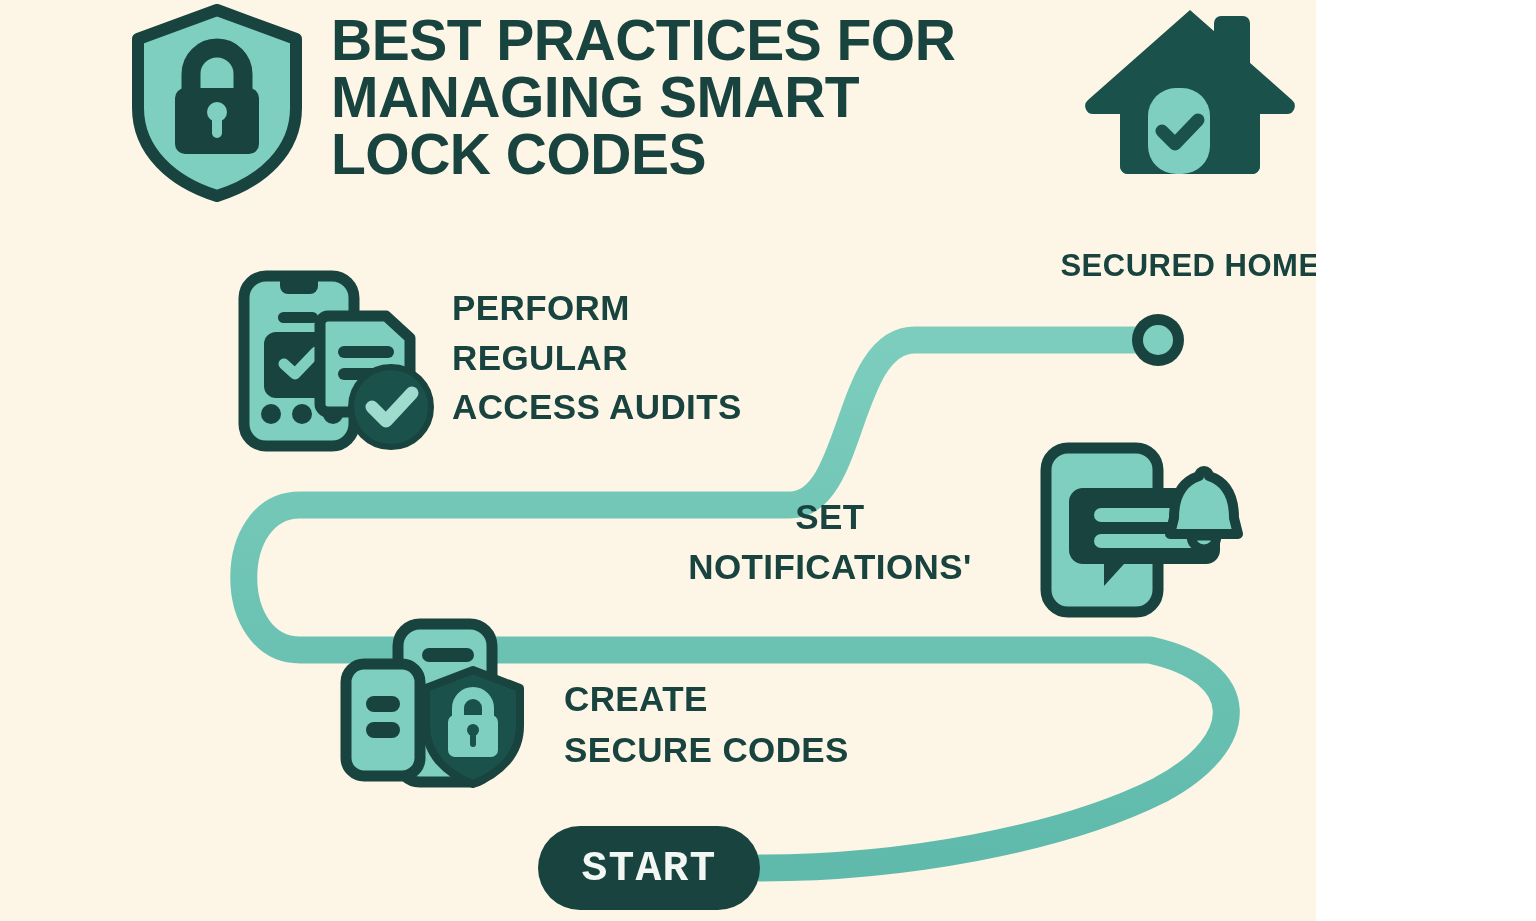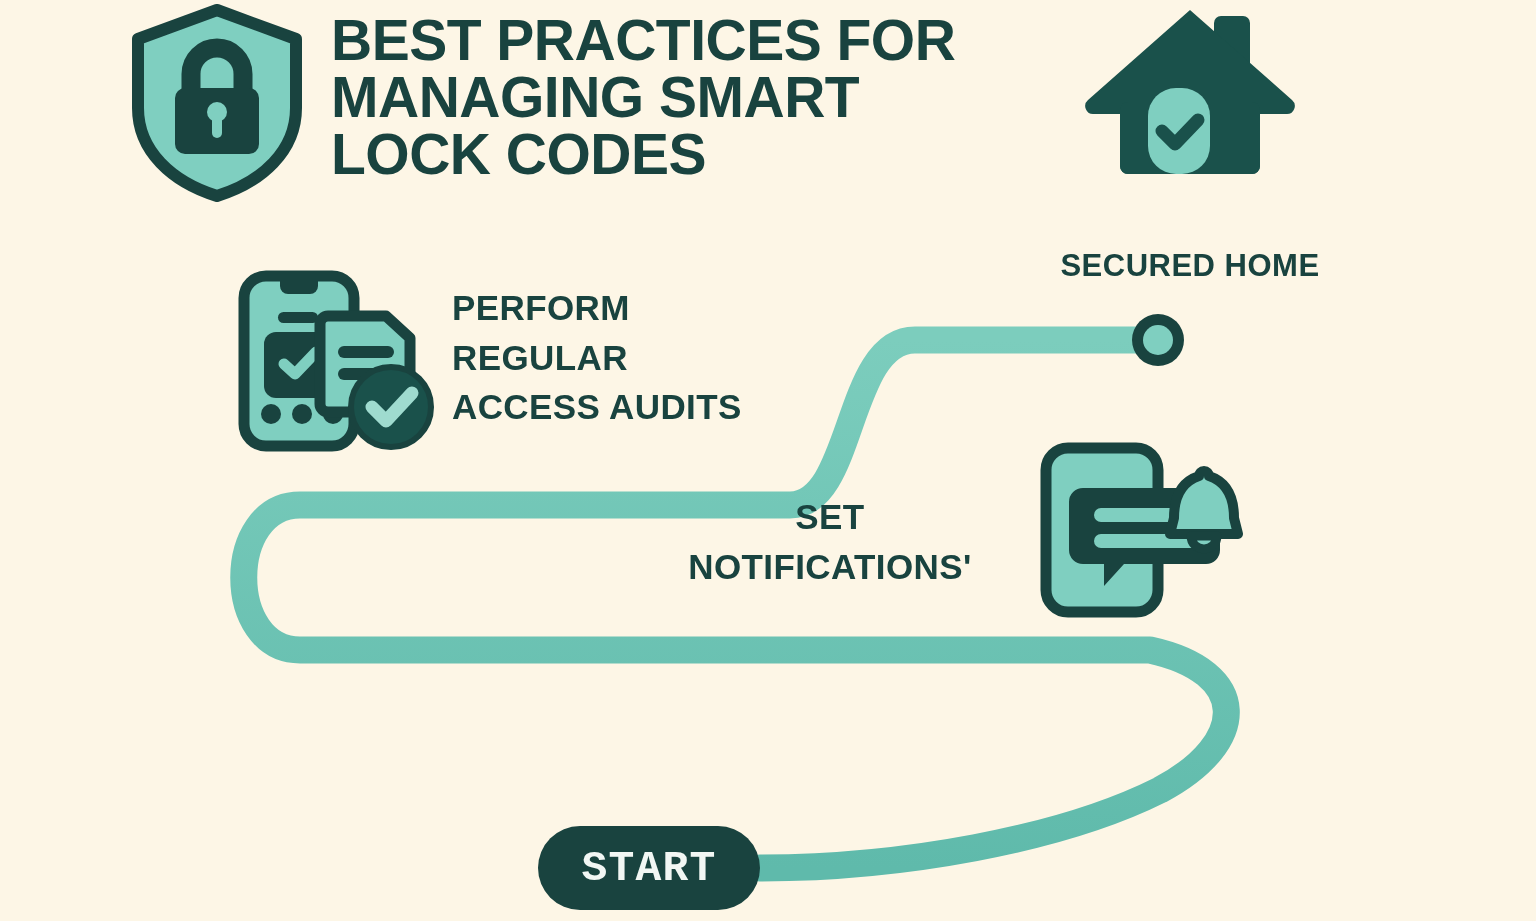--- a/index.html
+++ b/index.html
@@ -7,21 +7,21 @@
     padding: 0;
   }
   body {
     width: 1536px;
     height: 921px;
     overflow: hidden;
     font-family: "Liberation Sans", sans-serif;
   }
   #canvas {
     position: relative;
-    width: 1536px;
+    width: 1316px;
     height: 921px;
     background: #fdf6e6;
     overflow: hidden;
   }
   .layer-path {
     position: absolute;
     left: 0; top: 0;
     width: 1536px;
     height: 921px;
     z-index: 1;
@@ -237,18 +237,36 @@
         <rect x="8" y="8" width="112" height="164" rx="22" fill="#7fcfc0" stroke="#19433f" stroke-width="11"></rect>
         <path d="M45 48 H168 A14 14 0 0 1 182 62 V110 A14 14 0 0 1 168 124 H86 L66 146 V124 H45 A14 14 0 0 1 31 110 V62 A14 14 0 0 1 45 48 Z" fill="#19433f"></path>
         <rect x="56" y="68" width="110" height="14" rx="7" fill="#7fcfc0"></rect>
         <rect x="56" y="94" width="110" height="14" rx="7" fill="#7fcfc0"></rect>
         <path d="M161 36 A5 5 0 0 1 171 36 C189 42 196 58 196 78 L200 94 H132 L136 78 C136 58 143 42 161 36 Z" fill="#7fcfc0" stroke="#19433f" stroke-width="10" stroke-linejoin="round"></path>
         <path d="M153 96 A13 13 0 0 0 179 96 Z" fill="#7fcfc0" stroke="#19433f" stroke-width="9" stroke-linejoin="round"></path>
       </svg>
     </div>
   </div>
 
+  <div class="node" id="codes-node">
+    <div id="codes-icon-wrap">
+      <svg class="icon-svg" width="190" height="175" viewBox="0 0 190 175">
+        <rect x="60" y="6" width="94" height="158" rx="22" fill="#7fcfc0" stroke="#19433f" stroke-width="11"></rect>
+        <rect x="84" y="30" width="52" height="14" rx="7" fill="#19433f"></rect>
+        <rect x="8" y="46" width="74" height="112" rx="18" fill="#7fcfc0" stroke="#19433f" stroke-width="11"></rect>
+        <rect x="28" y="78" width="34" height="16" rx="8" fill="#19433f"></rect>
+        <rect x="28" y="104" width="34" height="16" rx="8" fill="#19433f"></rect>
+        <path d="M135 52 L182 70 V108 C182 136 162 156 135 166 C108 156 88 136 88 108 V70 Z" fill="#1a514b" stroke="#19433f" stroke-width="8" stroke-linejoin="round"></path>
+        <path d="M120 100 V90 A15 15 0 0 1 150 90 V100" fill="none" stroke="#7fcfc0" stroke-width="12" stroke-linecap="round"></path>
+        <rect x="110" y="97" width="50" height="42" rx="7" fill="#7fcfc0"></rect>
+        <circle cx="135" cy="112" r="6" fill="#1a514b"></circle>
+        <rect x="132" y="111" width="6" height="18" rx="3" fill="#1a514b"></rect>
+      </svg>
+    </div>
+    <div id="codes-label">CREATE
+SECURE CODES</div>
+  </div>
 
   <div id="start-button" role="button">
     <span id="start-label">START</span>
   </div>
 
 </div>
 
 </body></html>

